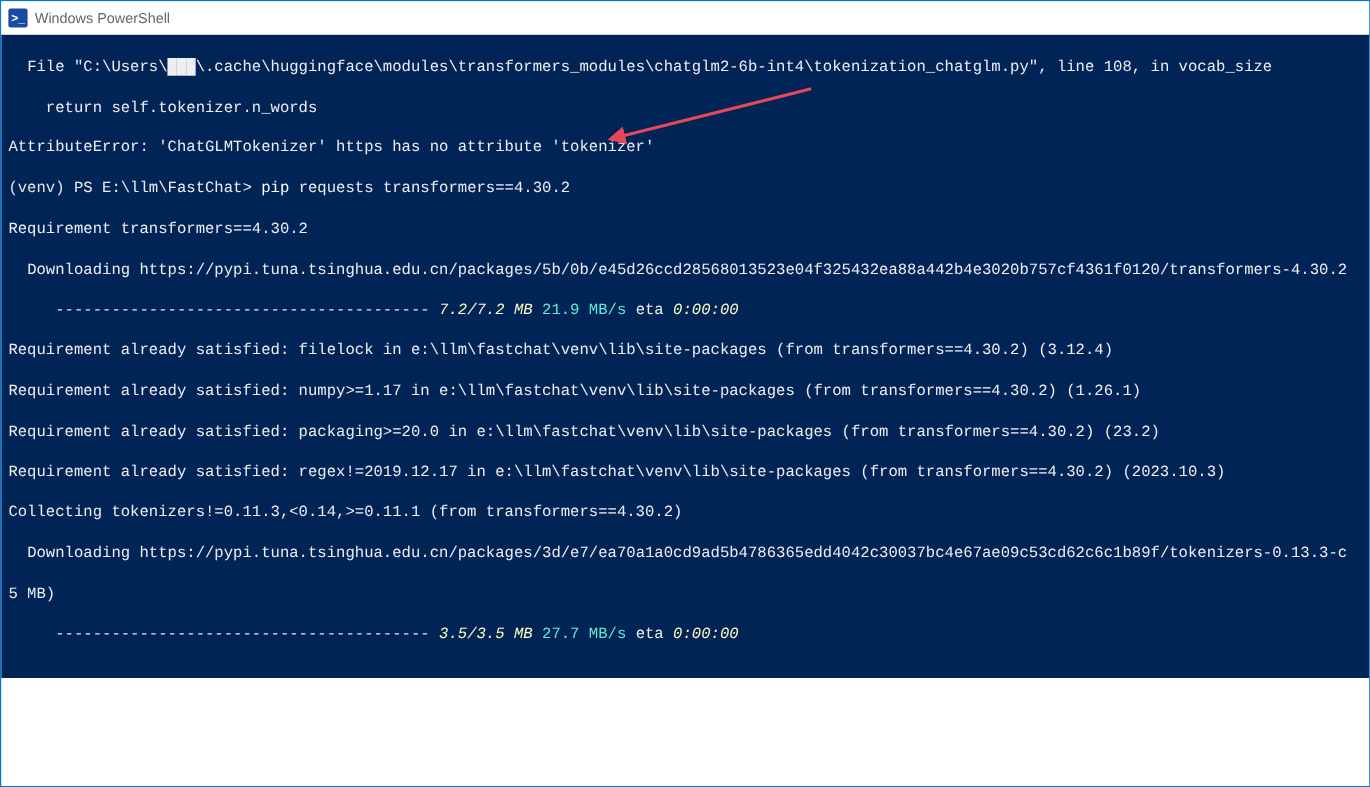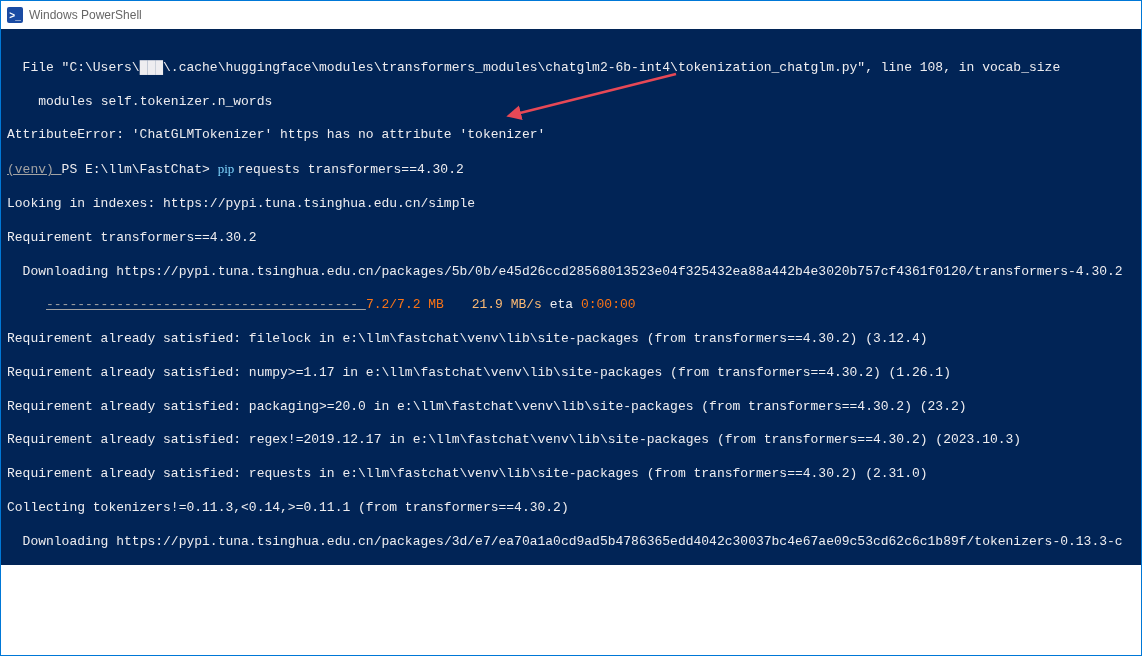--- a/index.html
+++ b/index.html
@@ -1,51 +1,50 @@
 <!DOCTYPE html>
 <html><head>
 <meta charset="utf-8">
 <style>
 * { margin: 0; padding: 0; box-sizing: border-box; }
 body { font-family: Consolas, 'Courier New', monospace; font-size: 13px; width: 1142px; height: 656px; overflow: hidden; background: #fff; border: 1px solid #0078d7; }
 .titlebar { height: 28px; background: #fff; display: flex; align-items: center; padding: 0 6px; color: #666; font-family: 'Segoe UI', sans-serif; font-size: 12px; }
 .titlebar-icon { width: 16px; height: 16px; background: #1a4ba3; margin-right: 6px; border-radius: 2px; position: relative; display: inline-flex; align-items: center; justify-content: center; color: #fff; font-size: 10px; font-weight: bold; }
-.terminal { background: #012456; color: #eeedf0; padding: 14px 6px; height: 536px; line-height: 1.3; white-space: pre; overflow: hidden; position: relative; }
+.terminal { background: #012456; color: #eeedf0; padding: 2px 6px; height: 536px; line-height: 1.3; white-space: pre; overflow: hidden; position: relative; }
 .line { white-space: pre-wrap; word-break: break-all; }
-.green { color: #a3a3a3; text-decoration: underline; }
-.yellow { color: #7dd3fc; font-family: Liberation Serif, serif; }
-.teal { color: #f97316; }
-.red { color: #fdba74; margin-left: 20px; }
+.green { color: #e5e5e5; }
+.yellow { color: #ffffff; }
+.teal { color: #fef9c3; font-style: italic; }
+.red { color: #5eead4; }
 .arrow { position: absolute; pointer-events: none; }
 .arrow svg { display: block; }
 </style>
 </head>
 <body>
 
 <div class="titlebar">
   <span class="titlebar-icon">&gt;_</span>
   <span>Windows PowerShell</span>
 </div>
 
 <div class="terminal">
 <div class="line">  File "C:\Users\███\.cache\huggingface\modules\transformers_modules\chatglm2-6b-int4\tokenization_chatglm.py", line 108, in vocab_size</div>
-<div class="line">    modules self.tokenizer.n_words</div>
+<div class="line">    return self.tokenizer.n_words</div>
 <div class="line">AttributeError: 'ChatGLMTokenizer' https has no attribute 'tokenizer'</div>
 <div class="line"><span class="green">(venv) </span><span>PS </span><span>E:\llm\FastChat&gt; </span><span class="yellow">pip </span><span>requests transformers==4.30.2</span></div>
-<div class="line">Looking in indexes: https://pypi.tuna.tsinghua.edu.cn/simple</div>
 <div class="line">Requirement transformers==4.30.2</div>
 <div class="line">  Downloading https://pypi.tuna.tsinghua.edu.cn/packages/5b/0b/e45d26ccd28568013523e04f325432ea88a442b4e3020b757cf4361f0120/transformers-4.30.2</div>
 <div class="line"><span>     </span><span class="green">---------------------------------------- </span><span class="teal">7.2/7.2 MB</span><span class="red"> 21.9 MB/s</span><span> eta </span><span class="teal">0:00:00</span></div>
 <div class="line">Requirement already satisfied: filelock in e:\llm\fastchat\venv\lib\site-packages (from transformers==4.30.2) (3.12.4)</div>
 <div class="line">Requirement already satisfied: numpy&gt;=1.17 in e:\llm\fastchat\venv\lib\site-packages (from transformers==4.30.2) (1.26.1)</div>
 <div class="line">Requirement already satisfied: packaging&gt;=20.0 in e:\llm\fastchat\venv\lib\site-packages (from transformers==4.30.2) (23.2)</div>
 <div class="line">Requirement already satisfied: regex!=2019.12.17 in e:\llm\fastchat\venv\lib\site-packages (from transformers==4.30.2) (2023.10.3)</div>
-<div class="line">Requirement already satisfied: requests in e:\llm\fastchat\venv\lib\site-packages (from transformers==4.30.2) (2.31.0)</div>
 <div class="line">Collecting tokenizers!=0.11.3,&lt;0.14,&gt;=0.11.1 (from transformers==4.30.2)</div>
 <div class="line">  Downloading https://pypi.tuna.tsinghua.edu.cn/packages/3d/e7/ea70a1a0cd9ad5b4786365edd4042c30037bc4e67ae09c53cd62c6c1b89f/tokenizers-0.13.3-c</div>
+<div class="line">5 MB)</div>
 <div class="line"><span>     </span><span class="green">---------------------------------------- </span><span class="teal">3.5/3.5 MB</span><span class="red"> 27.7 MB/s</span><span> eta </span><span class="teal">0:00:00</span></div>
 
 
 
 
 
 
 
 
 

